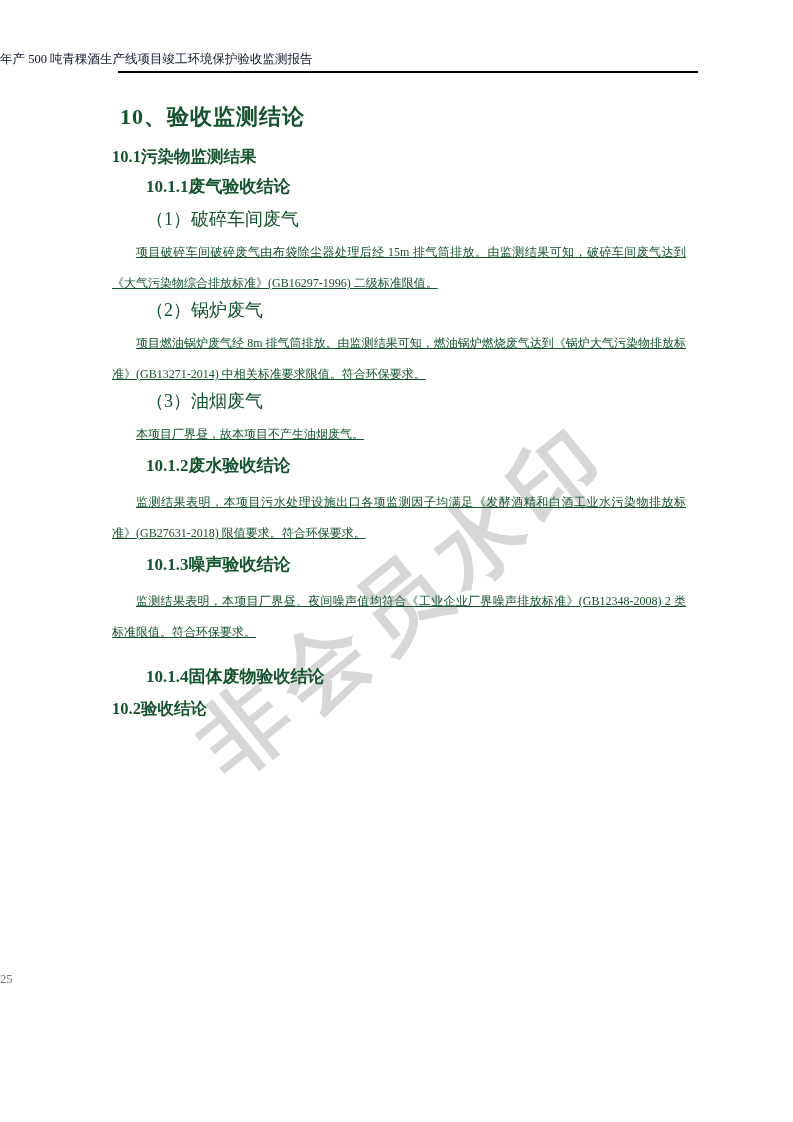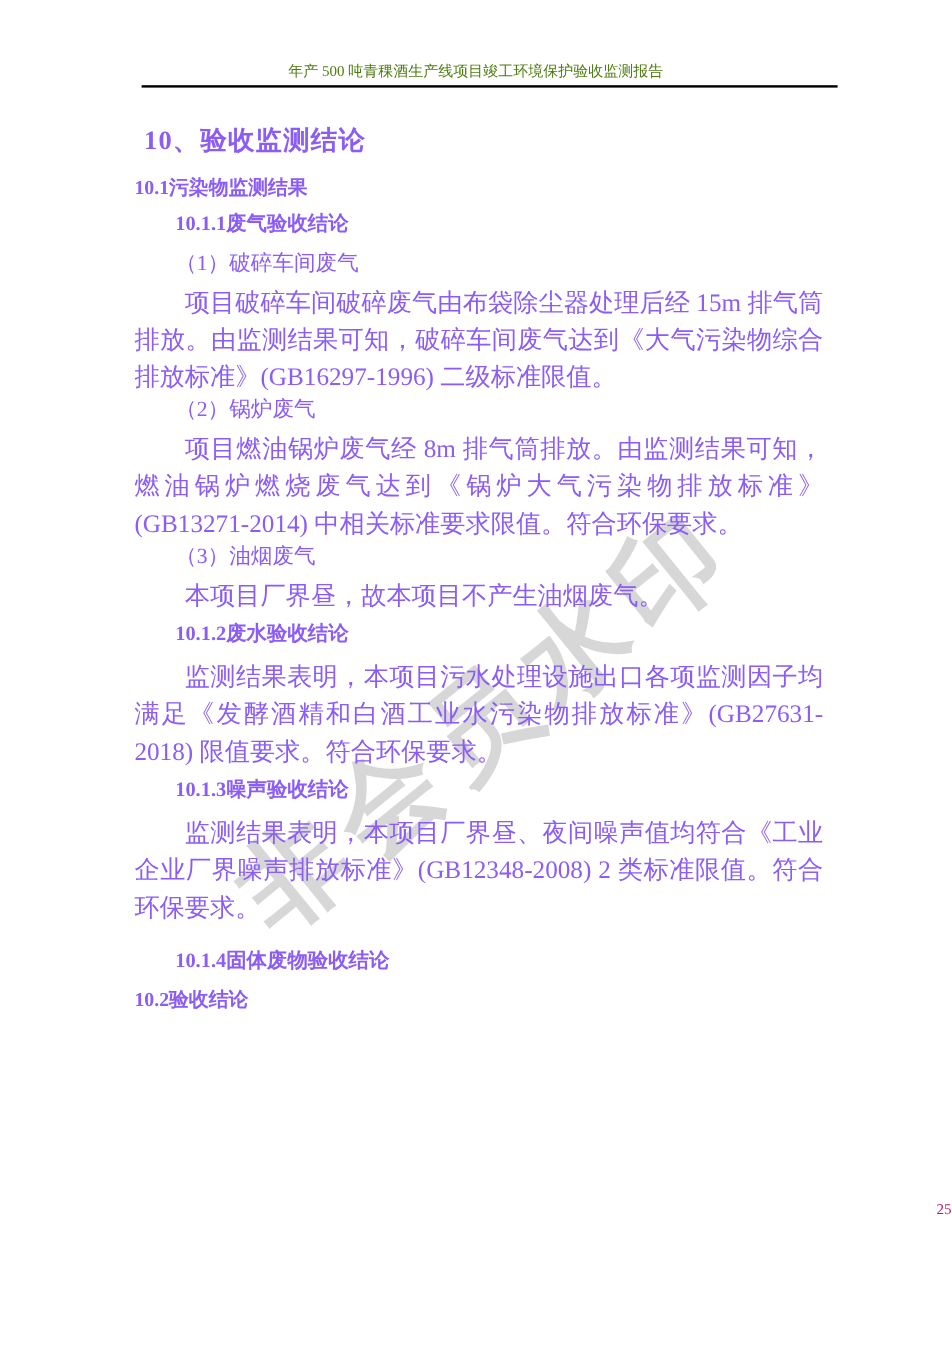--- a/index.html
+++ b/index.html
@@ -29,43 +29,42 @@
     font-weight: bold;
     z-index: 0;
     user-select: none;
   }
 
   .page-header {
     position: absolute;
     top: 51px;
     left: 0;
     width: 100%;
-    text-align: center;
     font-size: 12.5px;
-    color: #4d7c0f;
+    color: #0f172a;
     z-index: 1;
   }
 
   .header-rule {
     position: absolute;
     top: 71px;
     left: 118px;
     width: 580px;
     border-top: 2px solid #000000;
     z-index: 1;
   }
 
   .content {
     position: absolute;
     top: 96px;
     left: 112px;
     width: 574px;
     z-index: 1;
     font-size: 15.5px;
-    color: #8b5cf6;
+    color: #14532d;
   }
 
   .chapter-title {
     font-size: 22px;
     font-weight: bold;
     line-height: 30px;
     margin-top: 6px;
     margin-bottom: 14px;
     padding-left: 8px;
     letter-spacing: 1px;
@@ -87,38 +86,39 @@
   }
 
   .item-heading {
     font-size: 18px;
     line-height: 22px;
     padding-left: 34px;
     margin-bottom: 7px;
   }
 
   .para {
-    font-size: 21px;
+    font-size: 12px;
     line-height: 31px;
     text-align: justify;
     text-indent: 2em;
     margin-bottom: 0;
+    text-decoration: underline;
   }
 
   .mt3 { margin-top: 18px; }
   .mt5 { margin-top: 5px; }
 
   .page-number {
     position: absolute;
-    top: 1001px;
+    top: 972px;
     left: 0;
     width: 100%;
-    text-align: right;
+    text-align: left;
     font-size: 12.5px;
-    color: #be185d;
+    color: #737373;
     z-index: 1;
   }
 </style>
 </head>
 <body>
 
 <div class="page">
 
   <div class="watermark">非会员水印</div>
 

